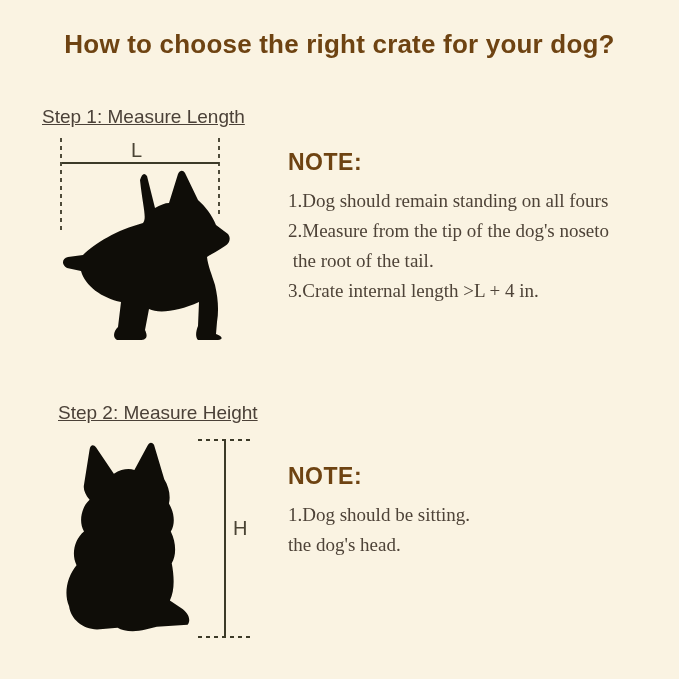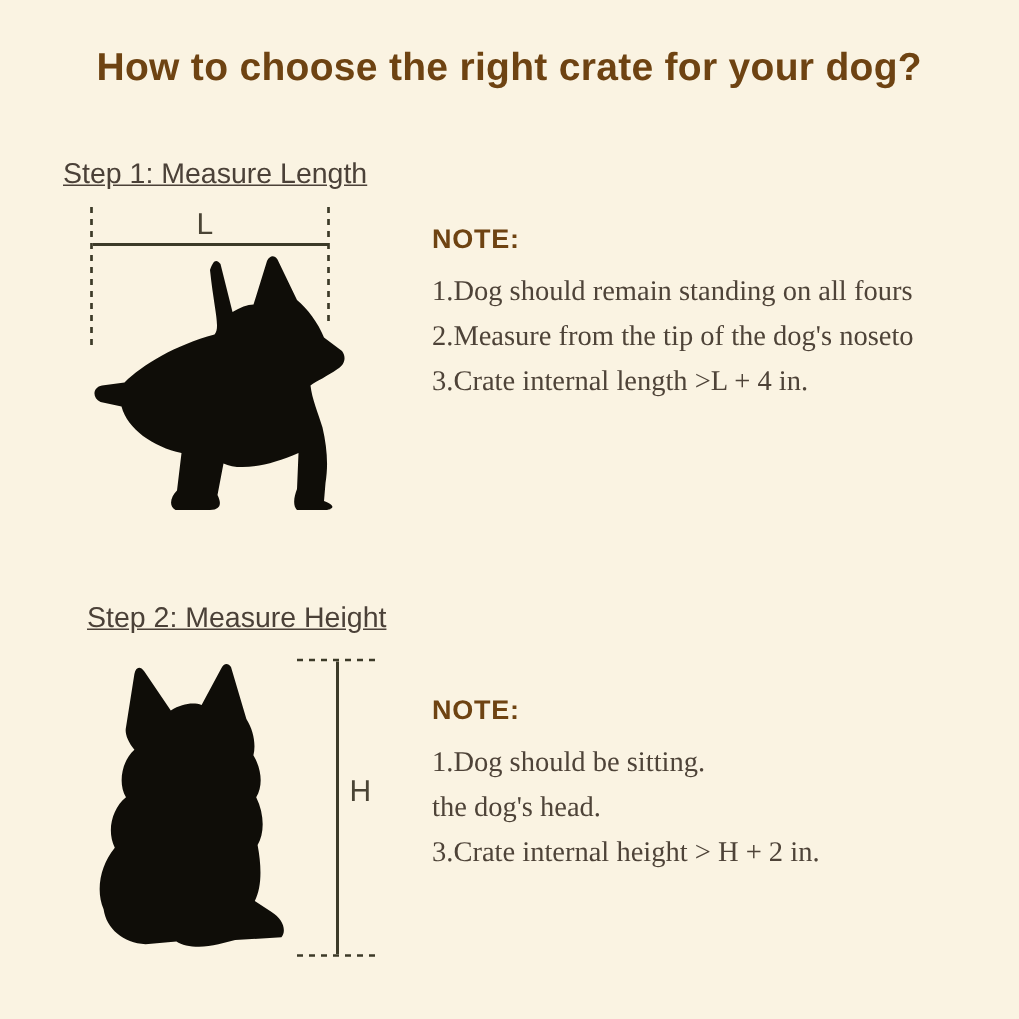--- a/index.html
+++ b/index.html
@@ -42,21 +42,21 @@
   .label-H{left:233px;top:517px;}
 
   .dog-svg{position:absolute;display:block;}
   .dog-standing{left:55px;top:170px;width:175px;height:172px;}
   .dog-sitting{left:56px;top:434px;width:140px;height:210px;}
 
   .note-block{position:absolute;width:380px;}
   .note1{left:288px;top:149px;}
   .note2{left:288px;top:463px;}
   .note-heading{
-    font-size:18px;font-weight:bold;color:#6e4312;
+    font-size:23px;font-weight:bold;color:#6e4312;
     margin-bottom:10px;letter-spacing:0.5px;
   }
   .note-line{
     font-size:19px;color:#4e4338;
     line-height:30px;
     white-space:pre-wrap;
     font-family:Liberation Serif, serif;
   }
 </style>
 </head>
@@ -82,20 +82,21 @@
       C167,166 169,169 163,170 L143,170 C140,167 141,161 143,156 L144,132
       C124,141 104,144 94,139 L90,160 C93,166 92,170 85,170 L62,170 C57,167 59,161 63,157
       L66,132 C47,128 30,116 26,101 L12,98 C6,95 7,88 13,87 L28,85
       C40,73 62,60 88,53 C92,48 88,38 85,10 Z"></path>
   </svg>
 
   <div class="note-block note1">
     <div class="note-heading">NOTE:</div>
     <div class="note-line">1.Dog should remain standing on all fours</div>
     <div class="note-line">2.Measure from the tip of the dog's noseto</div>
+    <div class="note-line"> the root of the tail.</div>
     <div class="note-line">3.Crate internal length &gt;L + 4 in.</div>
   </div>
 
   <div class="step-heading step2-heading">Step 2: Measure Height</div>
 
   <svg class="measure-svg hgt-fig" viewBox="0 0 62 210" aria-hidden="true">
     <line x1="3" y1="7" x2="57" y2="7" stroke="#3c3a28" stroke-width="1.8" stroke-dasharray="4 4"></line>
     <line x1="3" y1="204" x2="57" y2="204" stroke="#3c3a28" stroke-width="1.8" stroke-dasharray="4 4"></line>
     <line x1="30" y1="8" x2="30" y2="203" stroke="#3c3a28" stroke-width="2"></line>
   </svg>
@@ -107,16 +108,15 @@
       C127,78 128,90 123,98 C129,110 129,124 124,132 C127,148 127,162 122,172
       L134,180 C142,185 145,193 141,198 L108,200 L96,203 C84,206 72,205 66,201
       L44,203 C28,202 16,192 14,178 C8,164 12,146 22,134
       C16,122 20,106 30,98 C24,88 27,72 36,64 C31,58 29,52 30,48 Z"></path>
   </svg>
 
   <div class="note-block note2">
     <div class="note-heading">NOTE:</div>
     <div class="note-line">1.Dog should be sitting.</div>
     <div class="note-line">the dog's head.</div>
-    <div class="note-line">3.Crate internal height &gt; H + 2 in.</div>
   </div>
 
 </div>
 
 </body></html>

